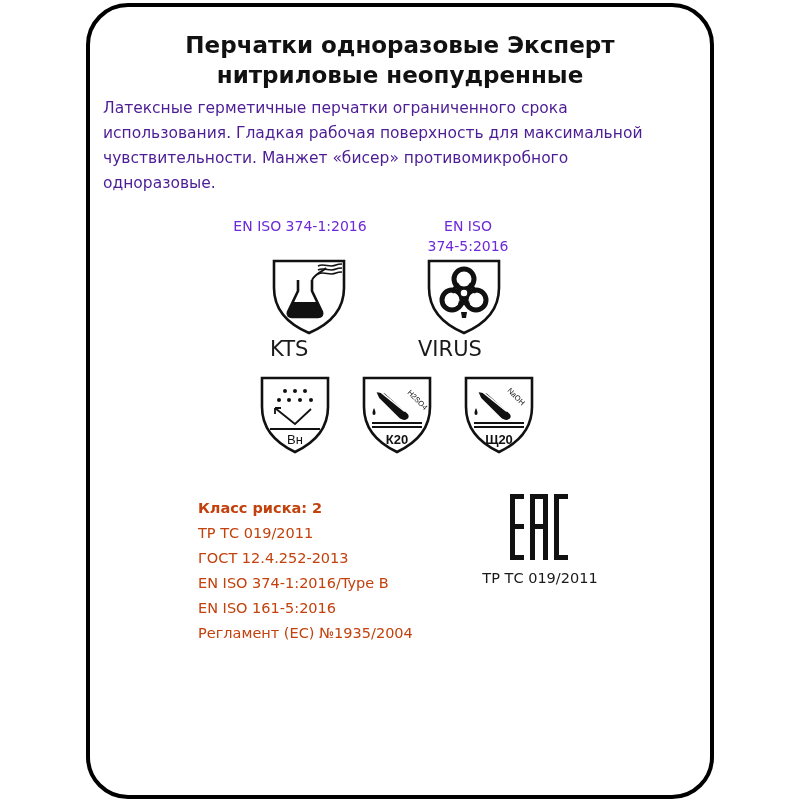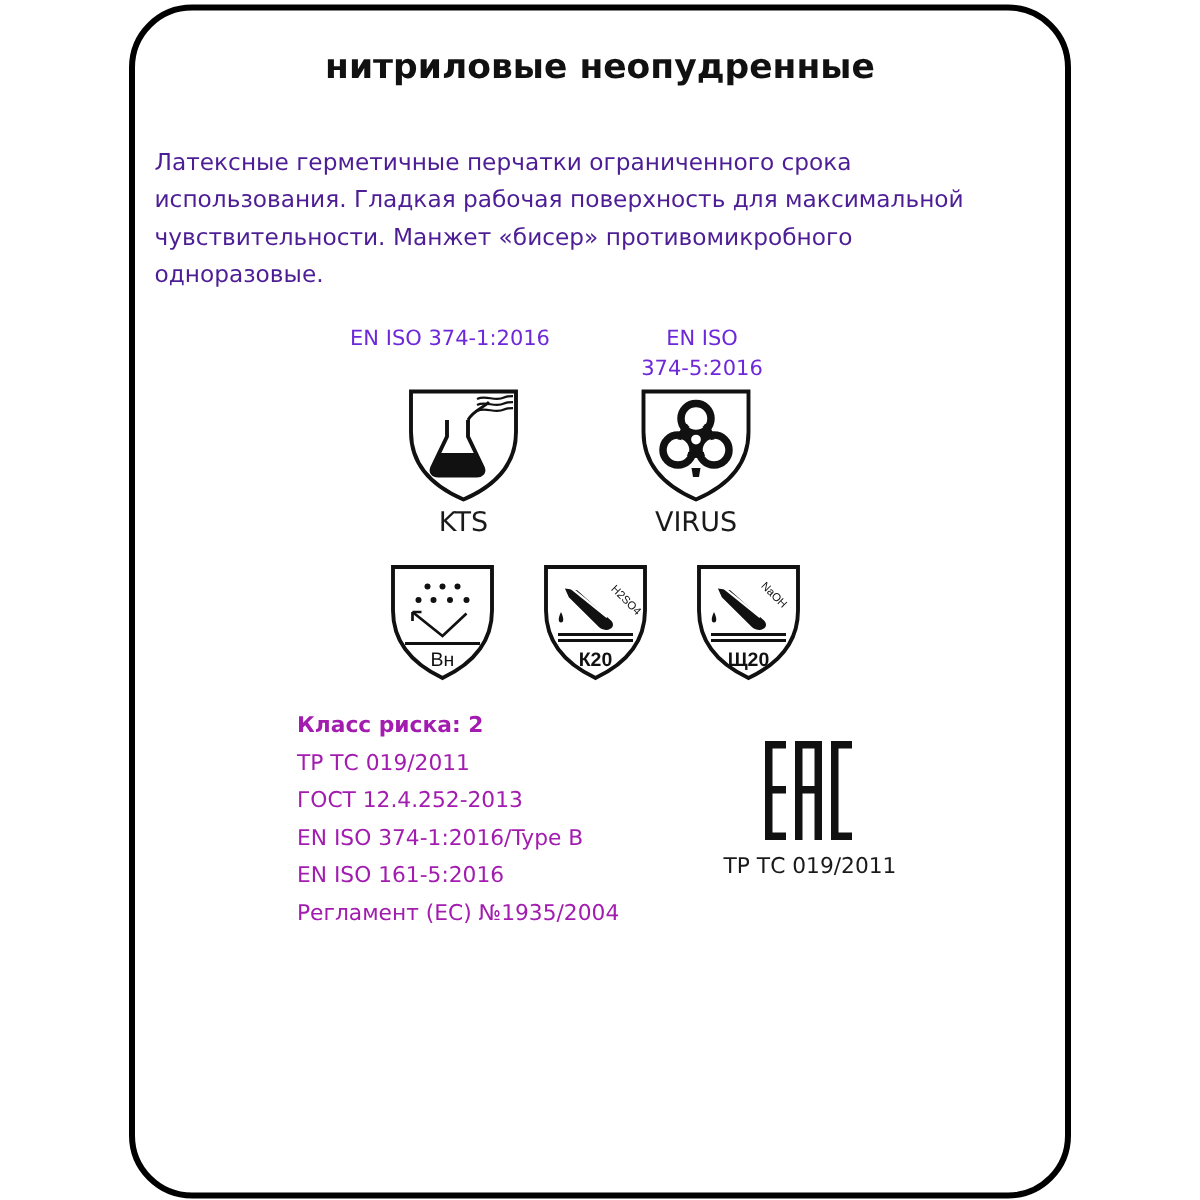--- a/index.html
+++ b/index.html
@@ -7,34 +7,35 @@
          font-family: "DejaVu Sans", "Liberation Sans", sans-serif; color: #111111; }
   .card { position: absolute; left: 86px; top: 3px; width: 620px; height: 788px;
           border: 4px solid #000000; border-radius: 42px; background: #ffffff; }
   .title { position: absolute; left: 0; top: 30px; width: 800px; text-align: center;
            font-weight: bold; font-size: 23px; line-height: 30px; color: #111111; }
   .title div { white-space: nowrap; }
   .desc { position: absolute; left: 103px; top: 96px; width: 610px; font-size: 15.5px;
           line-height: 25px; color: #4c1d95; }
   .desc div { white-space: nowrap; }
   .icon-label { position: absolute; font-size: 14px; line-height: 20px; text-align: center; color: #6d28d9; white-space: nowrap; }
-  .code-label { position: absolute; font-size: 18px; line-height: 20px; text-align: center; color: #1a1a1a; }
+  .code-label { position: absolute; font-size: 21px; line-height: 20px; text-align: left; color: #1a1a1a; }
   .shield { position: absolute; }
-  .stds { position: absolute; left: 198px; top: 472px; font-size: 14.5px; line-height: 25px; color: #a21caf; }
+  .stds { position: absolute; left: 198px; top: 496px; font-size: 14.5px; line-height: 25px; color: #c2410c; }
   .stds div { white-space: nowrap; }
   .stds .bold { font-weight: bold; }
   .eac { position: absolute; left: 508px; top: 494px; }
   .eac-label { position: absolute; left: 470px; top: 570px; width: 140px; text-align: center; font-size: 14.5px; color: #1a1a1a; white-space: nowrap; }
 </style>
 </head>
 <body>
 
 <div class="card"></div>
 
 <div class="title">
+  <div>Перчатки одноразовые Эксперт</div>
   <div>нитриловые неопудренные</div>
 </div>
 
 <div class="desc">
   <div>Латексные герметичные перчатки ограниченного срока</div>
   <div>использования. Гладкая рабочая поверхность для максимальной</div>
   <div>чувствительности. Манжет «бисер» противомикробного</div>
   <div>одноразовые.</div>
 </div>
 

